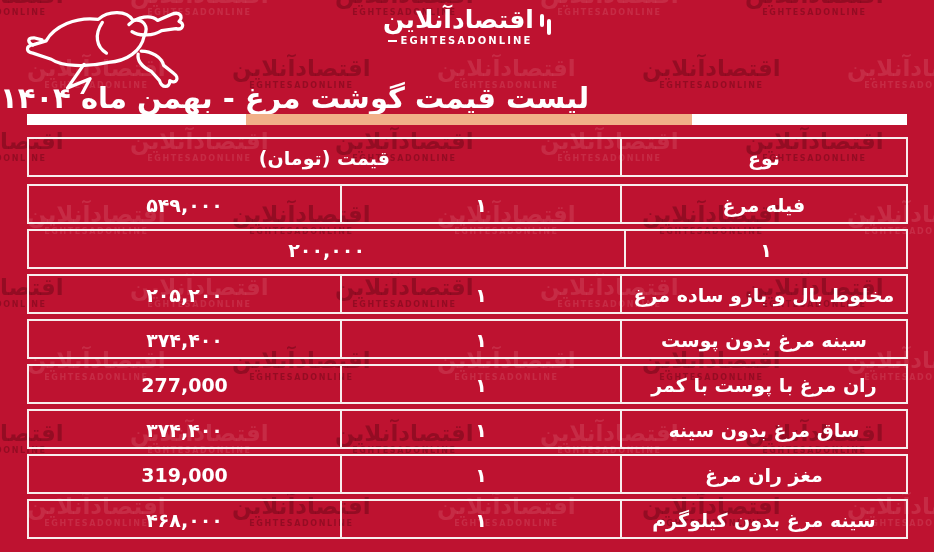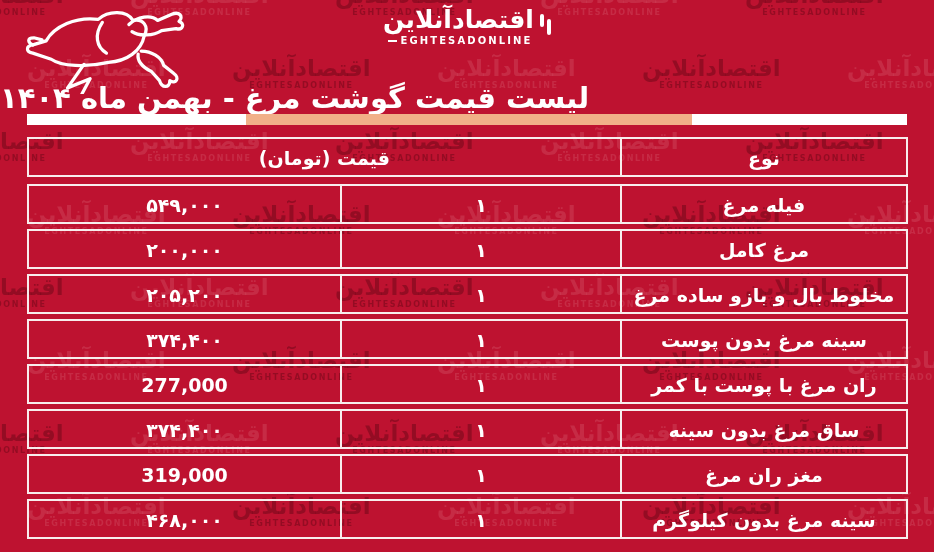--- a/index.html
+++ b/index.html
@@ -254,21 +254,20 @@
       <div class="cell cell-type">نوع</div>
       <div class="cell cell-price">قیمت (تومان)</div>
     </div>
 
     <div class="trow">
       <div class="cell cell-type">فیله مرغ</div>
       <div class="cell cell-weight">۱</div>
       <div class="cell cell-price">۵۴۹,۰۰۰</div>
     </div>
     <div class="trow">
-      <div class="cell cell-type">مرغ کامل</div>
       <div class="cell cell-weight">۱</div>
       <div class="cell cell-price">۲۰۰,۰۰۰</div>
     </div>
     <div class="trow">
       <div class="cell cell-type">مخلوط بال و بازو ساده مرغ</div>
       <div class="cell cell-weight">۱</div>
       <div class="cell cell-price">۲۰۵,۲۰۰</div>
     </div>
     <div class="trow">
       <div class="cell cell-type">سینه مرغ بدون پوست</div>

